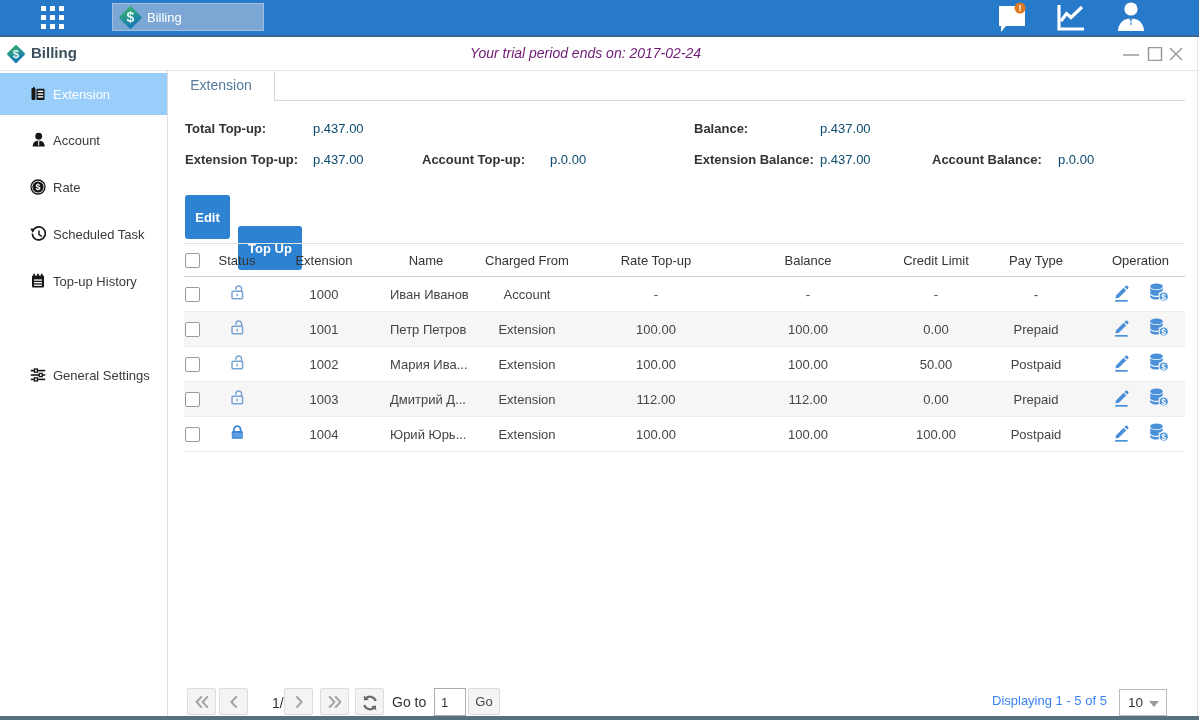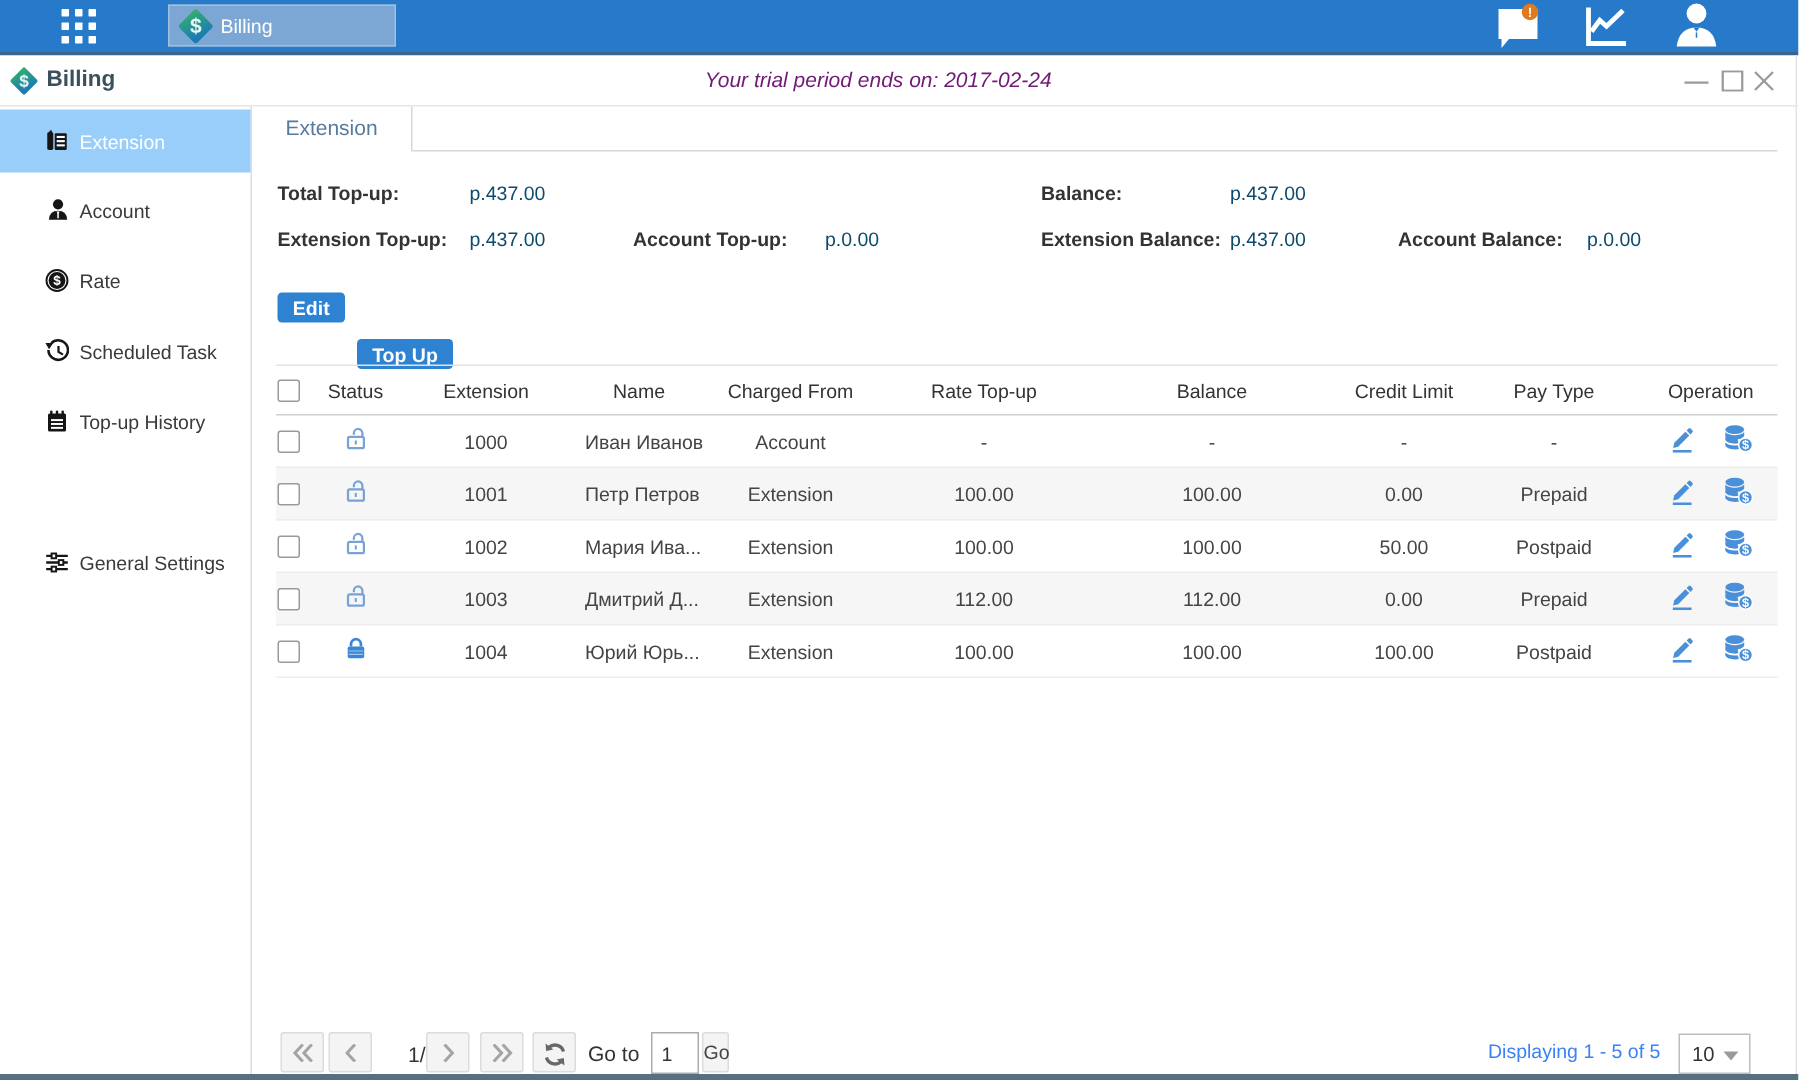--- a/index.html
+++ b/index.html
@@ -33,21 +33,21 @@
 
 #content { position:absolute; left:168px; top:70px; width:1031px; height:646px; background:#fff; }
 #tabstrip { position:absolute; left:0; top:1px; width:1029px; height:30px; }
 #tabstrip .rightline { position:absolute; left:107px; width:910px; bottom:0; height:1px; background:#d8d8d8; }
 #tab-ext { position:absolute; left:0; top:0; width:107px; height:30px; border-right:1px solid #d8d8d8;
   color:#567b9f; font-size:14px; text-align:center; line-height:28px; background:#fff; }
 
 .lab { position:absolute; font-size:13px; font-weight:bold; color:#333; }
 .val { position:absolute; font-size:13px; color:#0c4a6e; }
 
-.btn { position:absolute; top:125px; height:20px; background:#2e82d2; border:none; border-radius:3px;
+.btn { position:absolute; top:125px; height:44px; background:#2e82d2; border:none; border-radius:3px;
   color:#fff; font-size:13px; font-weight:bold; font-family:"Liberation Sans",sans-serif; }
 
 
 #tbl { position:absolute; left:16px; top:173px; width:1001px; border-collapse:collapse; table-layout:fixed; }
 #tbl th.cbc, #tbl td.cbc { text-align:left; padding-left:1px; }
 #tbl th { height:33px; font-size:13px; font-weight:normal; color:#333; border-bottom:1px solid #cfcfcf; }
 #tbl td { height:35px; font-size:13px; color:#444; text-align:center; border-bottom:1px solid #ededed; white-space:nowrap; }
 #tbl thead tr { border-top:1px solid #e3e3e3; }
 #tbl tbody tr.alt { background:#f6f6f6; }
 .cb { width:15px; height:15px; border:1px solid #9a9a9a; border-radius:2px; background:#fff; display:inline-block; vertical-align:middle; }
@@ -414,21 +414,21 @@
           <path d="M7.8 1 L12.4 6 L7.8 11" stroke="#a4a4a4" stroke-width="2" fill="none" stroke-linecap="square"></path>
         </svg></div>
     <div class="pbtn" style="left:187px"><svg width="16" height="16" viewBox="0 0 16 16" style="margin-top:6px">
           <path d="M13.7 6 A6 6 0 0 0 4 3.2" fill="none" stroke="#686868" stroke-width="2.2"></path>
           <path d="M1.7 0.6 l0.4 5 l4.8 -0.9 z" fill="#686868"></path>
           <path d="M2.3 10 a6 6 0 0 0 9.7 2.8" fill="none" stroke="#686868" stroke-width="2.2"></path>
           <path d="M14.3 15.4 l-0.4 -5 l-4.8 0.9 z" fill="#686868"></path>
         </svg></div>
     <span class="abs" style="left:224px;top:6px;font-size:14px;color:#333">Go to</span>
     <input id="goto-input" value="1" style="">
-    <div class="pbtn" style="left:300px;width:18px;color:#444;font-size:13px">Go</div>
+    <div class="pbtn" style="left:300px;width:32px;color:#444;font-size:13px">Go</div>
     <span id="displaying">Displaying 1 - 5 of 5</span>
     <div id="pagesize">10<span class="tri"></span></div>
   </div>
 </div>
 
 <div class="abs" style="left:1197px;top:37px;width:1px;height:679px;background:#e5e5e5"></div>
 <div class="abs" style="left:0;top:70px;width:1199px;height:1px;background:#e6e6e6"></div>
 <div id="bottombar"></div>
 
 </body></html>

